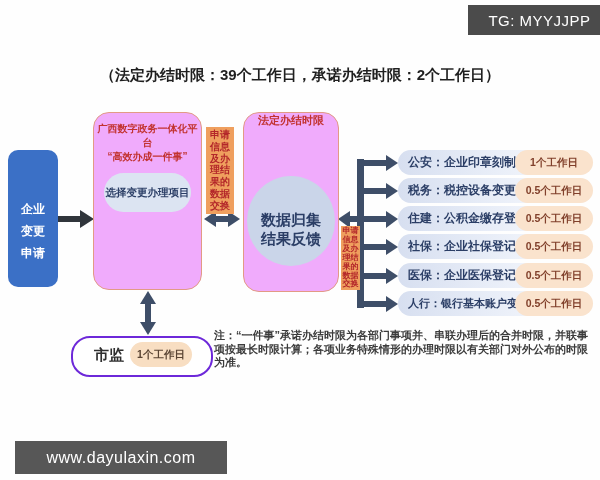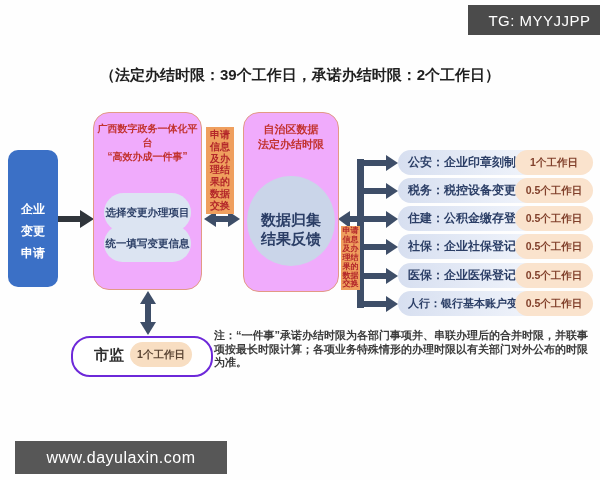--- a/index.html
+++ b/index.html
@@ -93,30 +93,28 @@
     </g>
   </svg>
 
   <div class="abs applicant z2">
     <span>企业变更申请</span>
   </div>
 
   <div class="abs obox z2" style="left:93px;top:112px;width:107px;height:176px;">
     <div class="otitle" style="margin-top:9px;">广西数字政务一体化平台</div>
     <div class="otitle">“高效办成一件事”</div>
-    <div class="abs pill" style="left:10px;top:60px;width:87px;height:39px;margin-top:20px;">选择变更办理项目</div>
-    <div class="abs pill" style="left:10px;top:112px;width:87px;height:37px;">统一填写变更信息</div>
+    <div class="abs pill" style="left:10px;top:60px;width:87px;height:39px;">选择变更办理项目</div>
   </div>
 
   <div class="abs vlabel vlabel1">
     <span>申请信息及办理结果的数据交换</span>
   </div>
 
   <div class="abs obox box2 z2" style="left:243px;top:112px;width:94px;height:178px;">
-    <div class="otitle" style="margin-top:9px;">自治区数据</div>
     <div class="otitle">法定办结时限</div>
     <div class="abs circle" style="left:3px;top:63px;width:88px;height:90px;">
       <span>数据归集结果反馈</span>
     </div>
   </div>
 
   <div class="abs vlabel vlabel2">
     <span>申请信息及办理结果的数据交换</span>
   </div>
 

